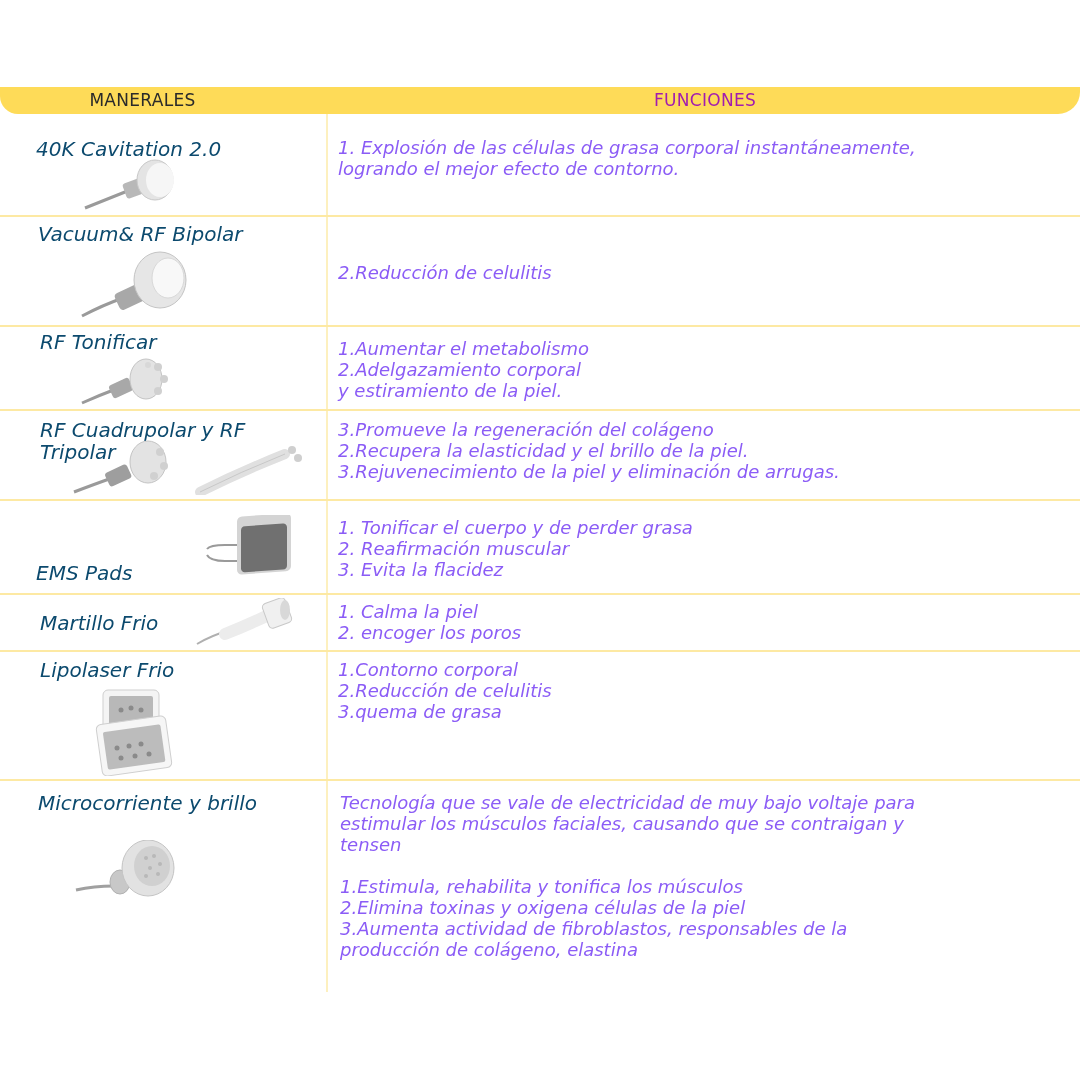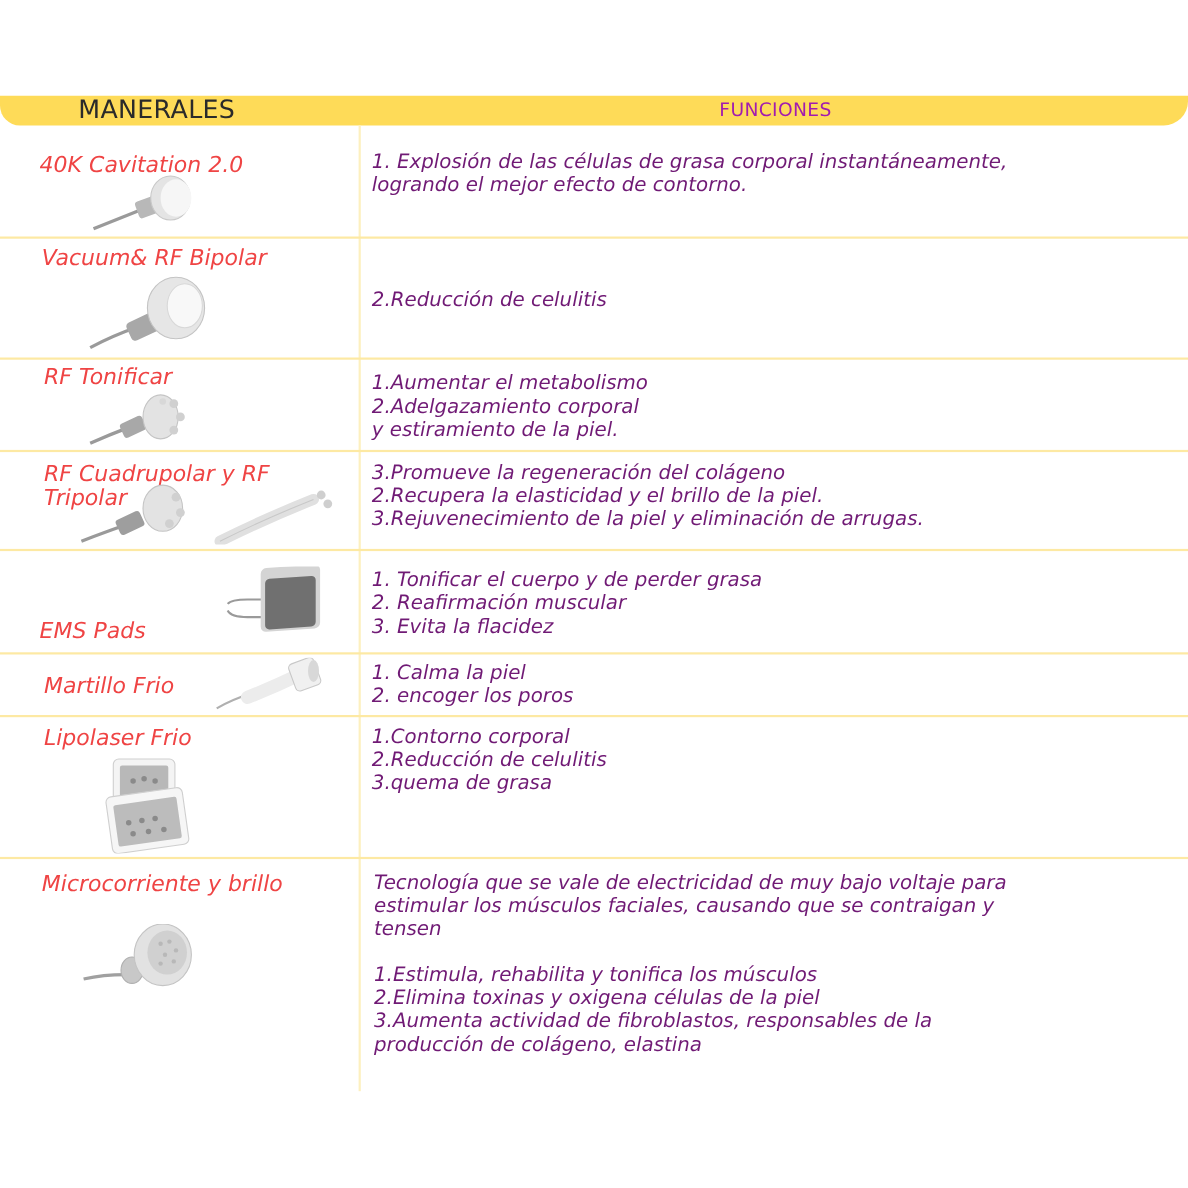--- a/index.html
+++ b/index.html
@@ -5,27 +5,27 @@
   html, body { margin: 0; padding: 0; background: #ffffff; }
   body { width: 1080px; height: 1080px; position: relative; overflow: hidden;
          font-family: "DejaVu Sans", "Liberation Sans", sans-serif; color: #222; }
   .header {
     position: absolute; left: 0; top: 87px; width: 1080px; height: 27px;
     background: #fedb58;
     border-bottom-left-radius: 18px;
     border-bottom-right-radius: 22px;
   }
   .header .col1 { position: absolute; left: 0; width: 285px; top: 0; height: 27px;
-    line-height: 27px; text-align: center; font-size: 23px; color: #2a2a2a; letter-spacing: 0.3px; }
+    line-height: 27px; text-align: center; font-size: 17px; color: #2a2a2a; letter-spacing: 0.3px; }
   .header .col2 { position: absolute; left: 330px; width: 750px; top: 0; height: 27px;
     line-height: 27px; text-align: center; font-size: 17px; color: #a21caf; letter-spacing: 0.3px; }
   .vline { position: absolute; left: 326px; top: 114px; width: 2px; height: 878px; background: #fdf0bf; }
   .hline { position: absolute; left: 0; width: 1080px; height: 2px; background: #fde9a3; }
-  .name { position: absolute; font-style: italic; font-size: 20px; color: #ef4444; white-space: nowrap; line-height: 22px; }
-  .func { position: absolute; left: 338px; font-style: italic; font-size: 18px; color: #701a75; line-height: 21px; white-space: pre-line; }
+  .name { position: absolute; font-style: italic; font-size: 20px; color: #0c4a6e; white-space: nowrap; line-height: 22px; }
+  .func { position: absolute; left: 338px; font-style: italic; font-size: 18px; color: #8b5cf6; line-height: 21px; white-space: pre-line; }
   .dev { position: absolute; }
 </style>
 </head>
 <body>
 
 <div class="header">
   <div class="col1">MANERALES</div>
   <div class="col2">FUNCIONES</div>
 </div>
 

